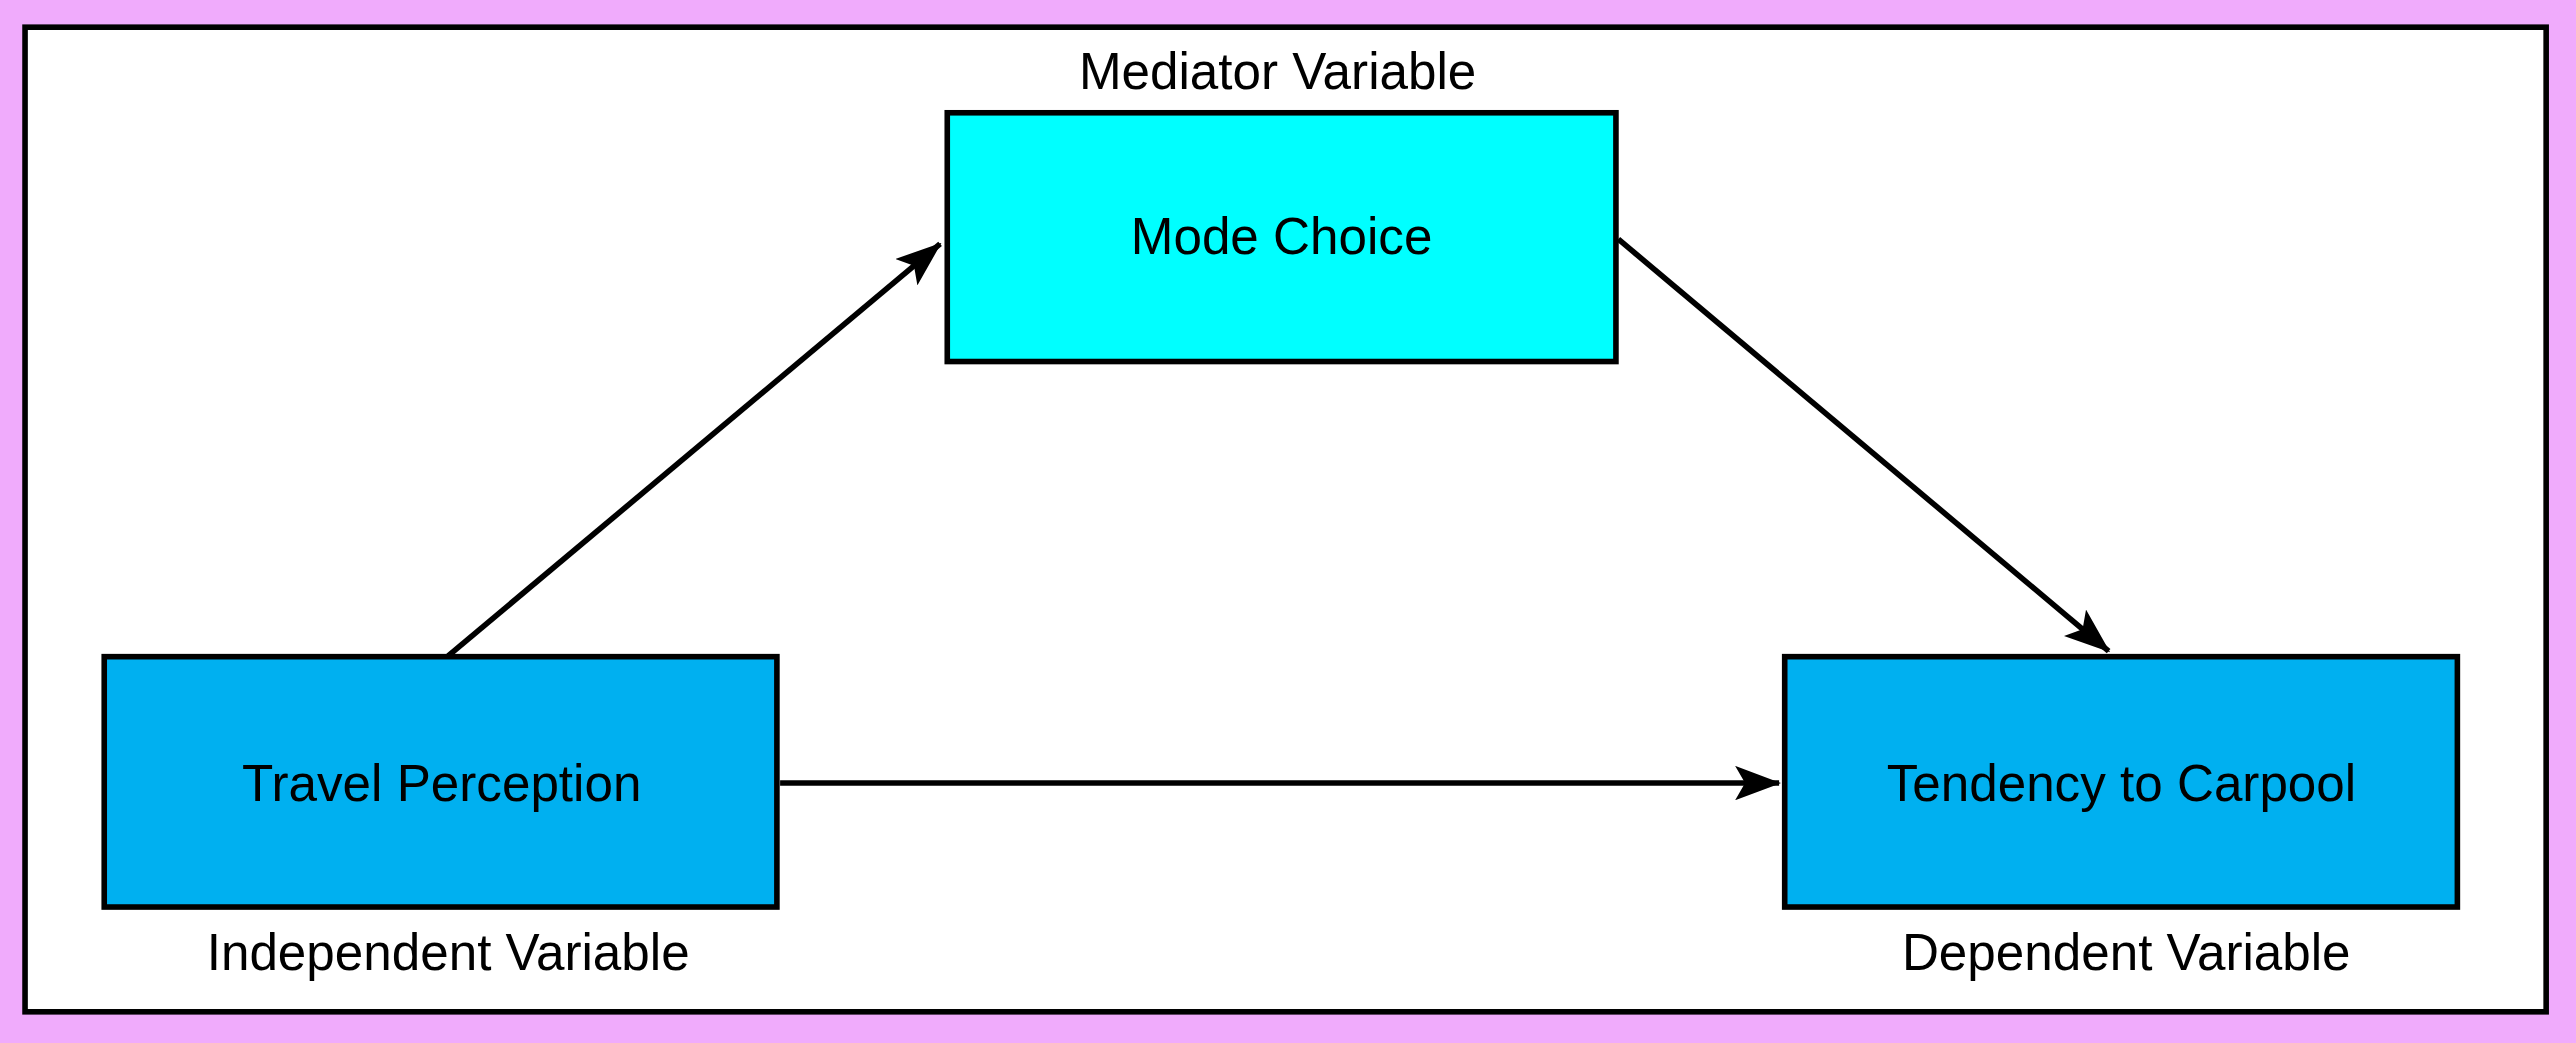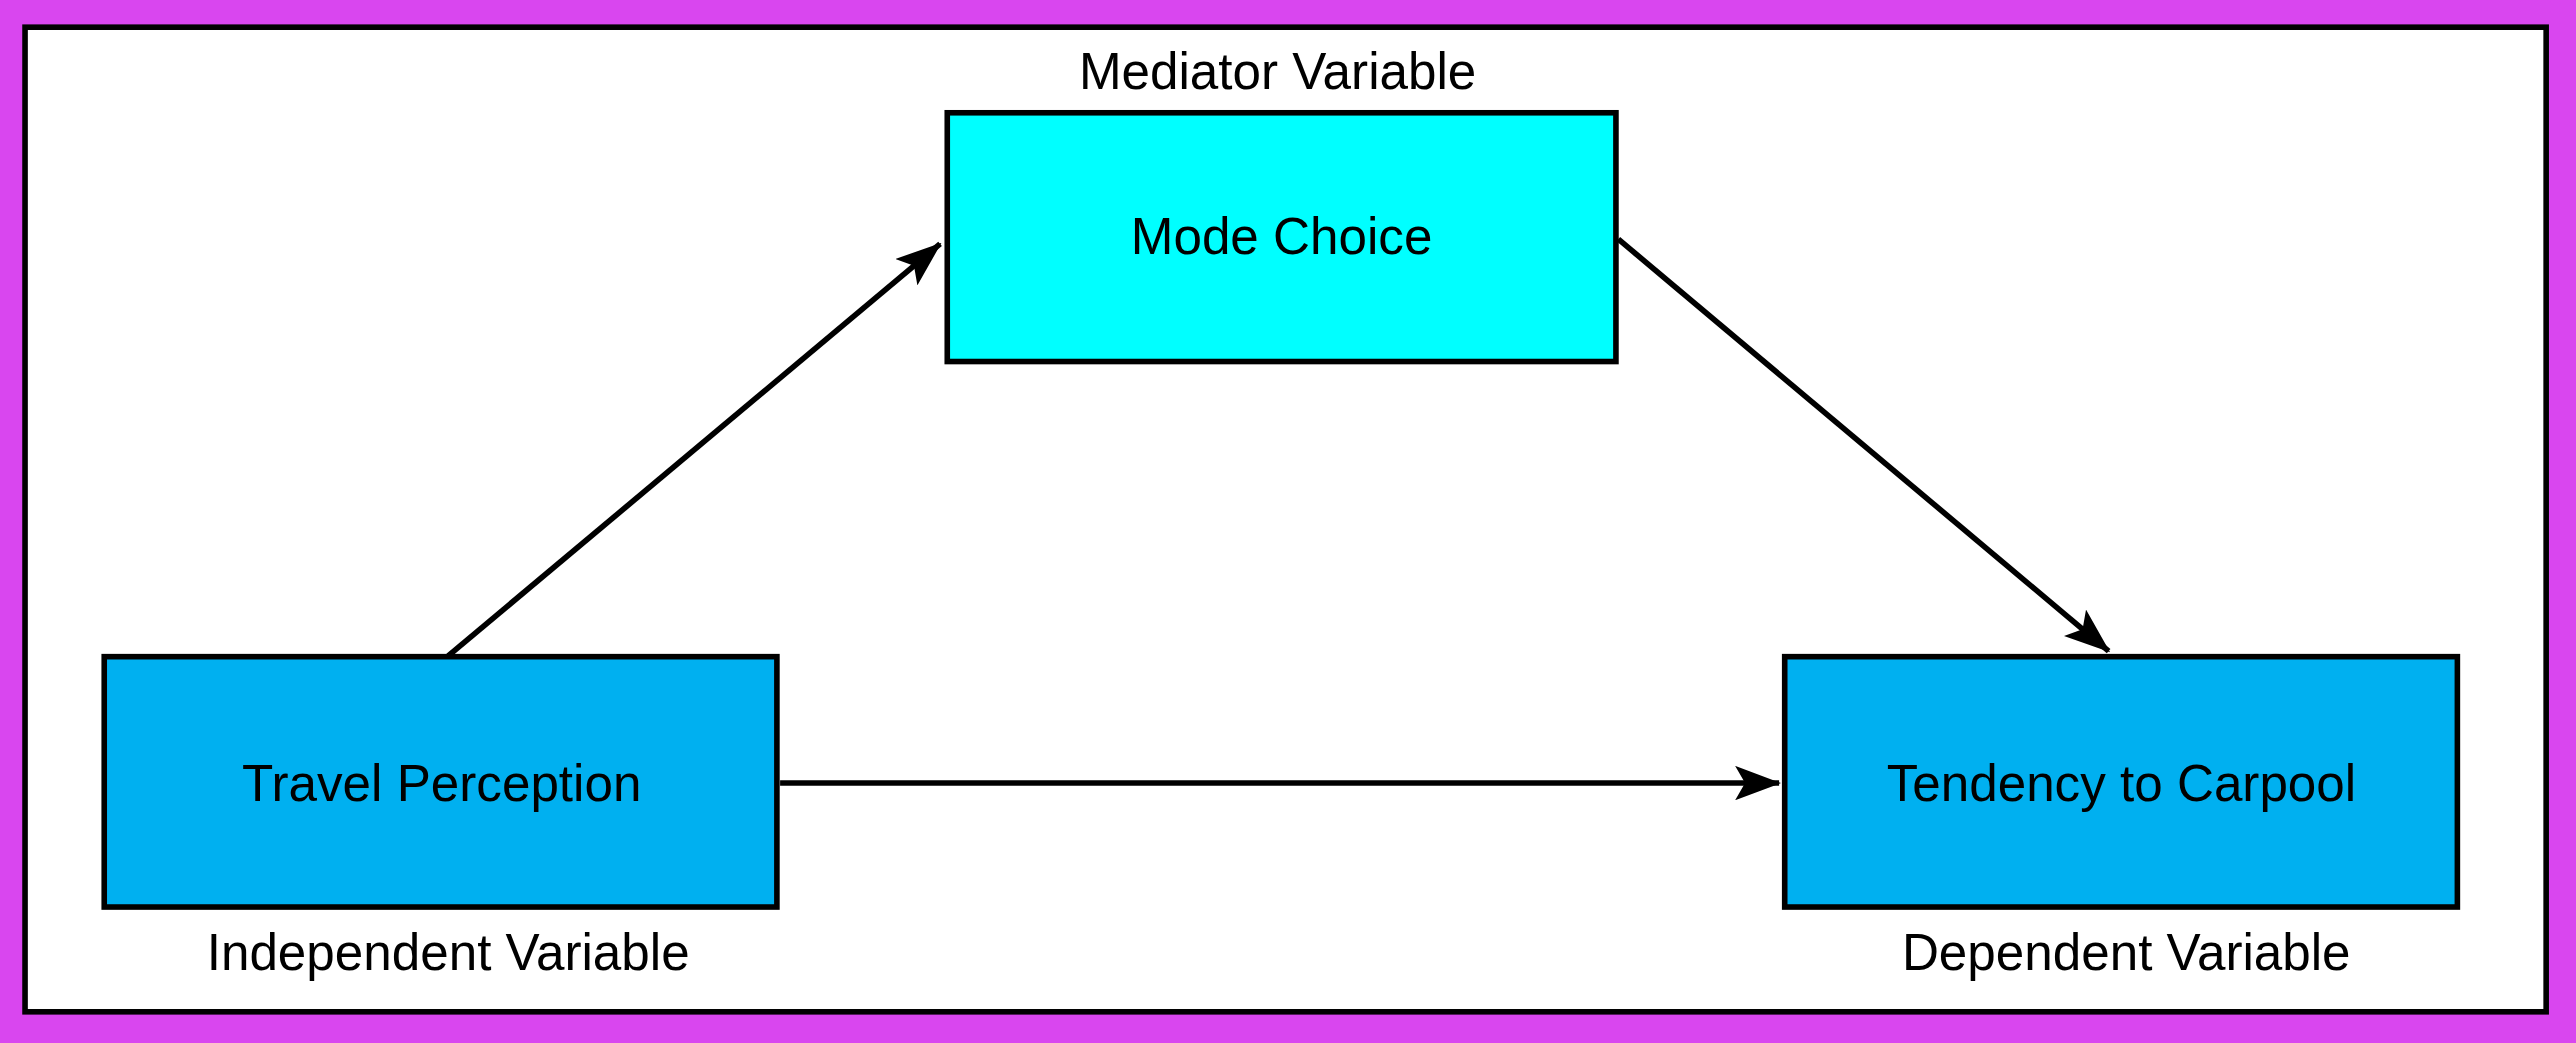--- a/index.html
+++ b/index.html
@@ -4,21 +4,21 @@
 <style>
   html, body {
     margin: 0;
     padding: 0;
     background: #ffffff;
   }
   .stage {
     position: relative;
     width: 2576px;
     height: 1043px;
-    background: #d946ef;
+    background: #f0abfc;
     overflow: hidden;
   }
   svg { display: block; }
   .frame {
     fill: #ffffff;
     stroke: #000000;
     stroke-width: 7;
   }
   .node-rect {
     stroke: #000000;

